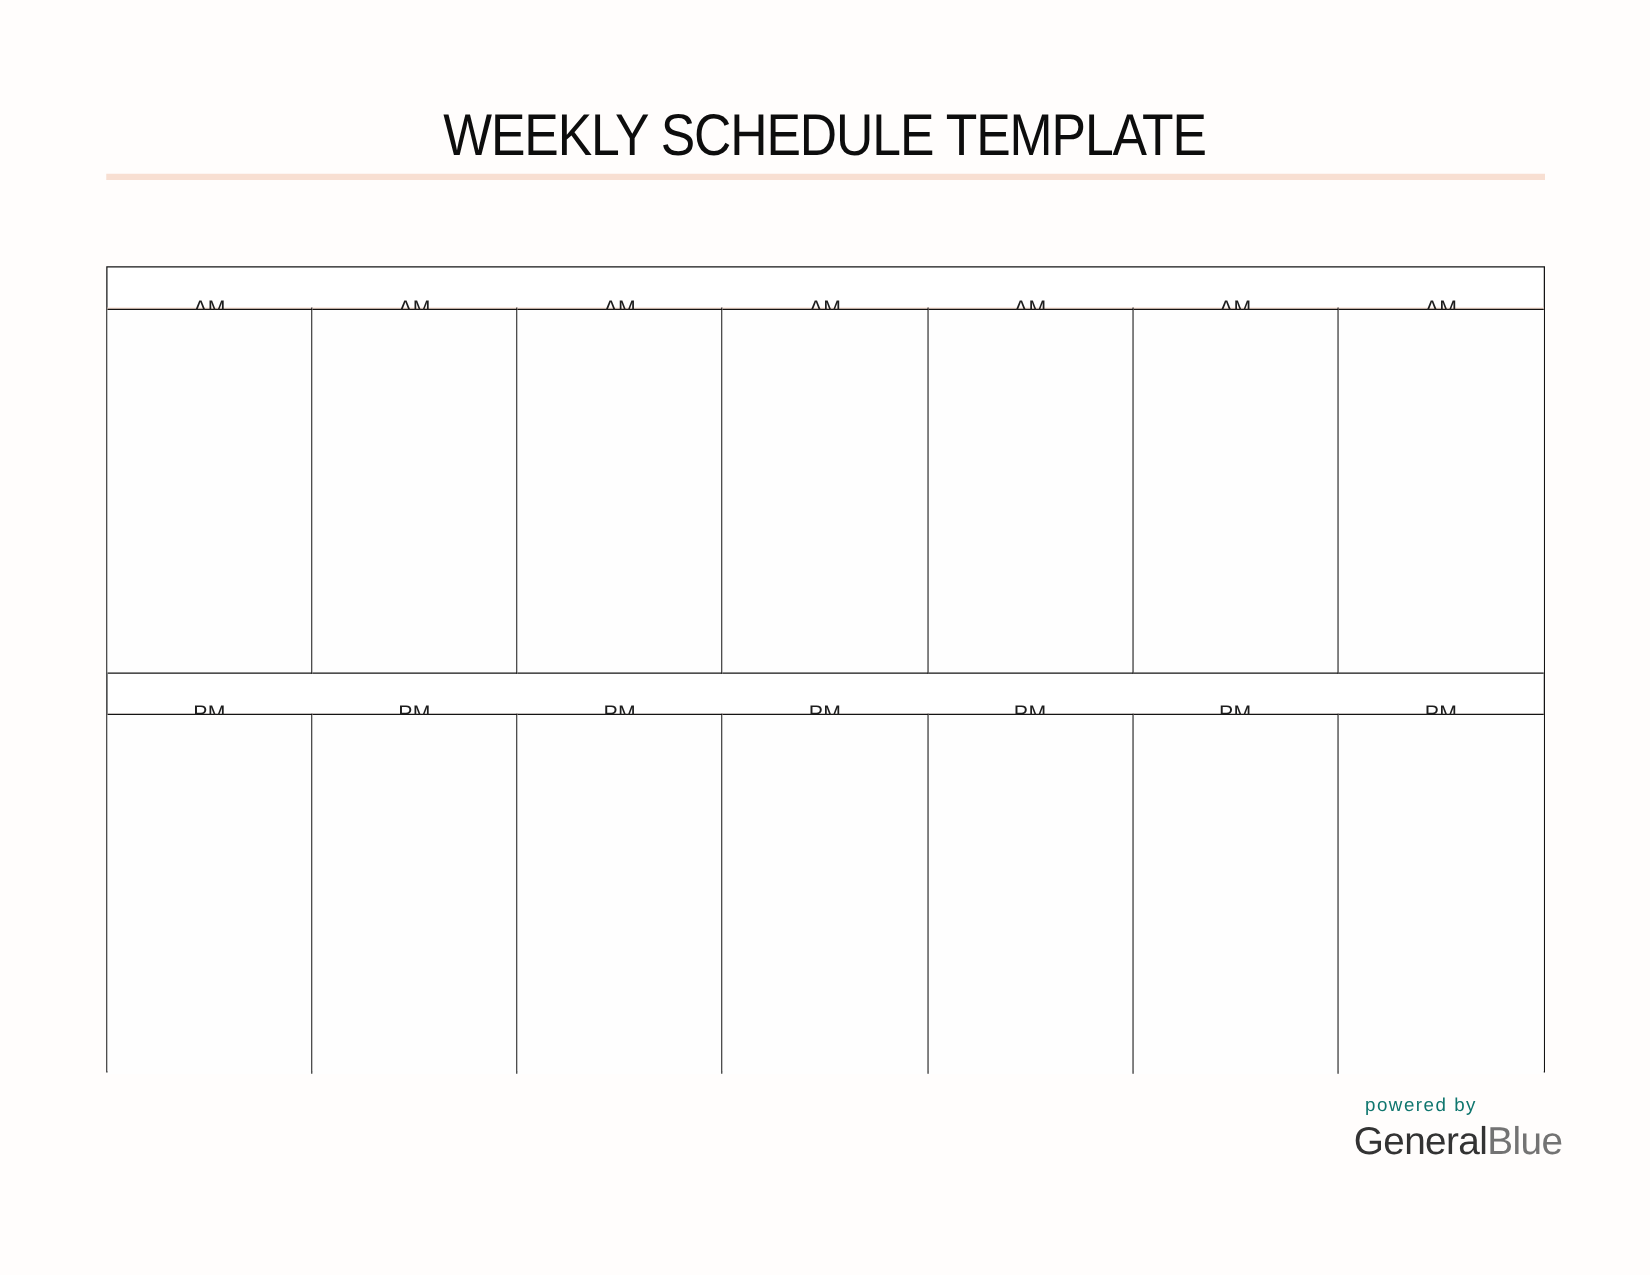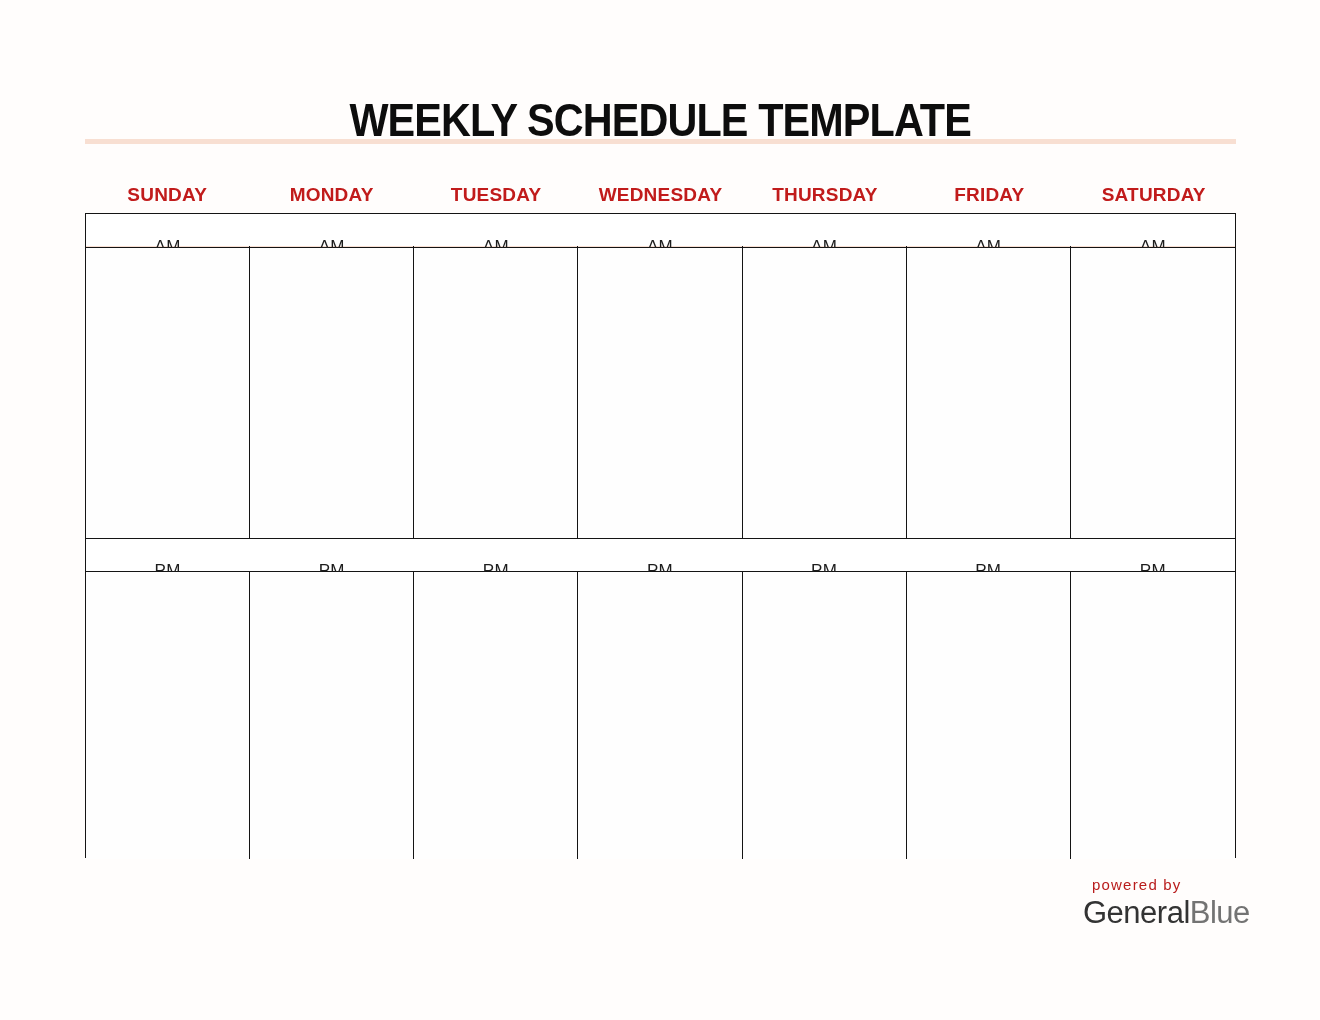--- a/index.html
+++ b/index.html
@@ -10,24 +10,23 @@
     overflow: hidden;
   }
   .page { position: relative; width: 1320px; height: 1020px; }
 
   
   .title {
     position: absolute;
     top: 80px; left: 0; width: 1320px;
     text-align: center;
     font-size: 47px;
-    font-weight: 700;
+    font-weight: 400;
     color: #0d0d0d;
     letter-spacing: -1px;
-    margin-top: 12px;
   }
   .title-inner {
     display: inline-block;
     transform: scaleX(0.88);
     transform-origin: center;
   }
   .title-rule {
     position: absolute;
     top: 139px; left: 85px;
     width: 1151px; height: 5px;
@@ -81,21 +80,21 @@
 
   
   .footer {
     position: absolute;
     top: 876px; left: 1083px;
     text-align: left;
   }
   .powered {
     padding-left: 9px;
     font-size: 15px;
-    color: #b91c1c;
+    color: #0f766e;
     letter-spacing: 1.2px;
   }
   .brand {
     margin-top: 2px;
     font-size: 31px;
     font-weight: 400;
     letter-spacing: -0.5px;
     white-space: nowrap;
   }
   .brand-general { color: #333333; margin-top: 16px; }
@@ -104,29 +103,20 @@
 </head>
 <body>
 
 <div class="page">
 
   <h1 class="title">
     <span class="title-inner">WEEKLY SCHEDULE TEMPLATE</span>
   </h1>
   <div class="title-rule"></div>
 
-  <div class="day-row">
-    <div class="day">SUNDAY</div>
-    <div class="day">MONDAY</div>
-    <div class="day">TUESDAY</div>
-    <div class="day">WEDNESDAY</div>
-    <div class="day">THURSDAY</div>
-    <div class="day">FRIDAY</div>
-    <div class="day">SATURDAY</div>
-  </div>
 
   <div class="grid">
 
     <div class="cell hdr">AM</div>
     <div class="cell hdr">AM</div>
     <div class="cell hdr">AM</div>
     <div class="cell hdr">AM</div>
     <div class="cell hdr">AM</div>
     <div class="cell hdr">AM</div>
     <div class="cell hdr">AM</div>

